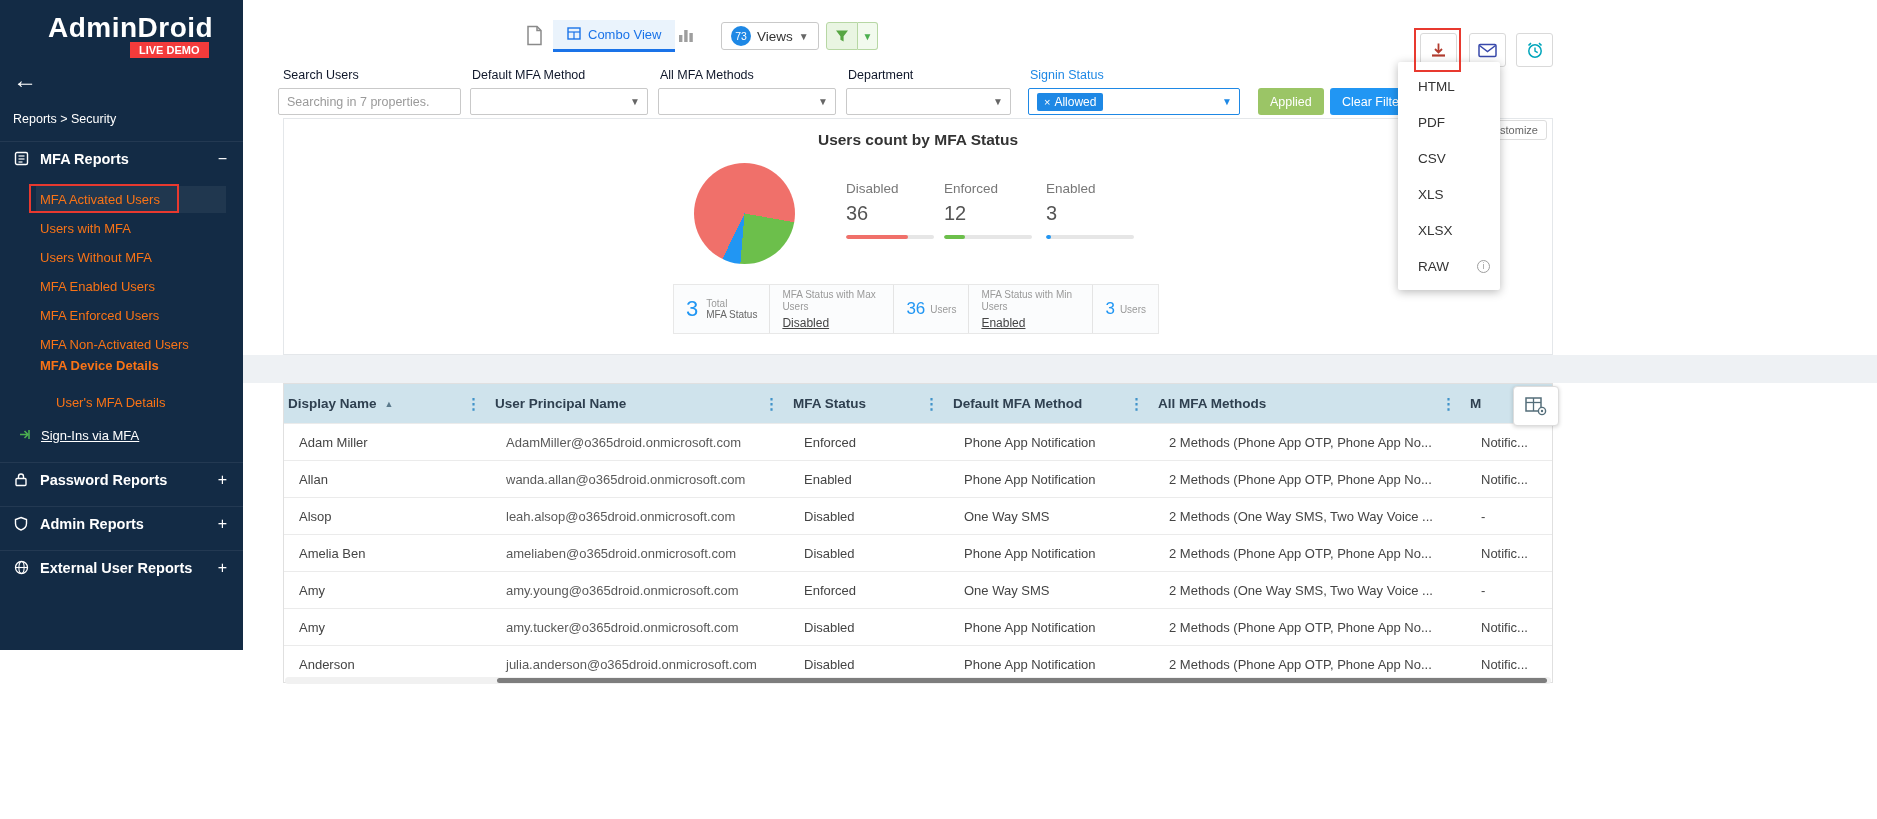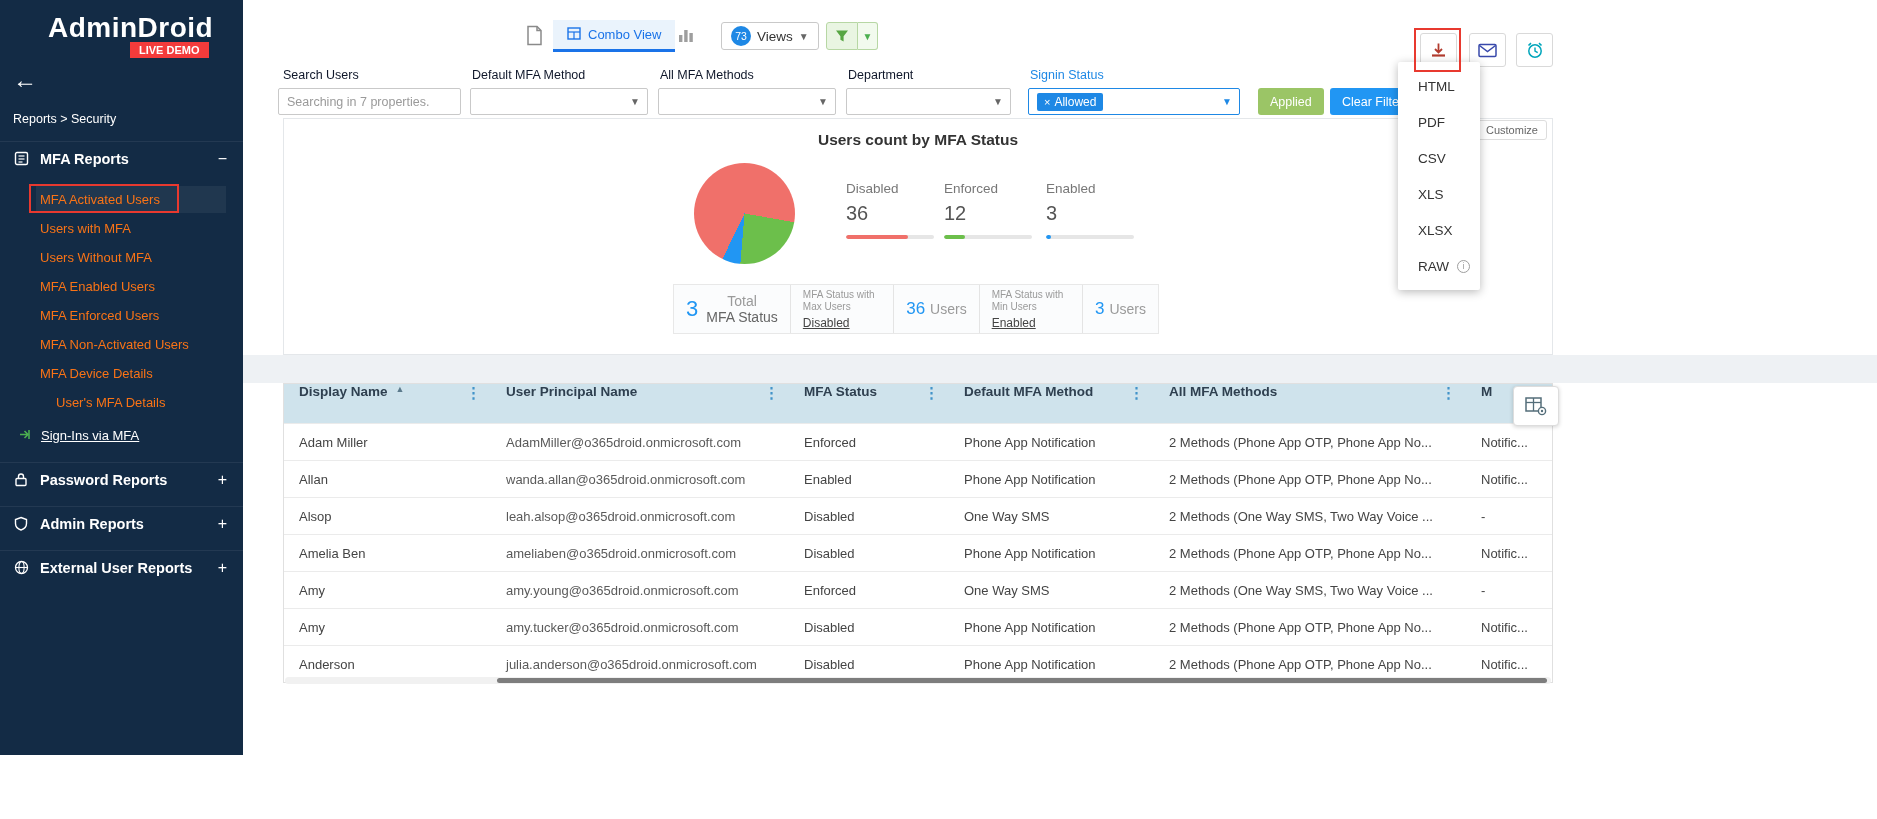--- a/index.html
+++ b/index.html
@@ -1,20 +1,20 @@
 <!DOCTYPE html>
 <html><head>
 <meta charset="utf-8">
 <style>
   * { box-sizing: border-box; margin: 0; padding: 0; }
   body { font-family: "Liberation Sans", sans-serif; background:#fff; }
   .root { position:relative; width:1877px; height:819px; background:#fff; overflow:hidden; }
 
   
-  .sidebar { position:absolute; left:0; top:0; width:243px; height:755px; background:#132b45; color:#fff; z-index:10; }
+  .sidebar { position:absolute; left:0; top:0; width:243px; height:650px; background:#132b45; color:#fff; z-index:10; }
   .logo { position:absolute; left:48px; top:12px; font-size:28px; font-weight:bold; letter-spacing:.5px; color:#fff; }
   .live-badge { position:absolute; left:130px; top:42px; background:#f43b3b; color:#fff; font-size:11px; font-weight:bold; padding:2px 9px; }
   .back-arrow { position:absolute; left:13px; top:66px; font-size:24px; color:#fff; cursor:pointer; }
   .crumb { position:absolute; left:13px; top:112px; font-size:12.5px; color:#fff; }
   .sec-head { position:absolute; left:0; width:243px; height:34px; display:flex; align-items:center; font-size:14.5px; font-weight:bold; cursor:pointer; border-top:1px solid rgba(255,255,255,.07); }
   .sec-head .sicon { width:16px; margin:0 10px 0 14px; display:flex; }
   .sec-head .toggle { position:absolute; right:16px; font-size:16px; font-weight:normal; }
   .nav-item { position:absolute; left:40px; width:190px; height:27px; display:flex; align-items:center; font-size:13px; color:#f97316; cursor:pointer; white-space:nowrap; }
   .nav-item.active { background:rgba(255,255,255,.06); padding-left:4px; left:36px; }
   .signins { position:absolute; left:18px; width:210px; height:27px; display:flex; align-items:center; font-size:13px; cursor:pointer; }
@@ -59,42 +59,42 @@
   .legend-value { font-size:20px; color:#555; margin-top:6px; }
   .legend-track { margin-top:10px; width:88px; height:4px; background:#e6e6e6; border-radius:2px; overflow:hidden; }
   .legend-fill { height:4px; border-radius:2px; }
   .summary { position:absolute; left:389px; top:165px; width:486px; height:50px; background:#fbfcfd; border:1px solid #e8e8e8; display:flex; align-items:center; }
   .sum-cell { height:100%; display:flex; align-items:center; padding:0 12px; border-right:1px solid #e4e4e4; }
   .sum-cell:last-child { border-right:none; }
   .big-num { font-size:22px; color:#2196f3; margin-right:8px; }
   .mid-num { font-size:17px; color:#2196f3; margin-right:5px; }
   .stack { display:flex; flex-direction:column; justify-content:center; }
   .cap { font-size:10px; color:#9a9a9a; line-height:1.25; }
-  .cap2 { font-size:14px; color:#9a9a9a;text-align:center; }
+  .cap2 { font-size:10px; color:#9a9a9a; }
   .sum-link { font-size:12px; color:#444; text-decoration:underline; cursor:pointer; margin-top:2px; }
 
   
   .gap-strip { position:absolute; left:0; top:355px; width:1634px; height:28px; background:#eef1f4; }
 
   
   .table-card { position:absolute; left:40px; top:383px; width:1270px; background:#fff; border:1px solid #e0e0e0; overflow:hidden; }
   .t-grid { display:grid; grid-template-columns:207px 298px 160px 205px 312px 1fr; }
   .t-head { background:#cfe3ec; }
-  .th { position:relative; height:39px; display:flex; padding-left:15px; font-size:13.5px; font-weight:bold; color:#2f4050; cursor:pointer; white-space:nowrap; overflow:hidden; }
+  .th { position:relative; height:39px; display:flex; align-items:center; padding-left:4px; font-size:13.5px; font-weight:bold; color:#2f4050; cursor:pointer; white-space:nowrap; overflow:hidden; }
   .kebab { position:absolute; right:10px; color:#4193c9; font-size:15px; font-weight:bold; cursor:pointer; }
   .sort-asc { margin-left:8px; font-size:9px; color:#5b7a8c; }
   .tr { display:grid; grid-template-columns:207px 298px 160px 205px 312px 1fr; border-top:1px solid #ebebeb; background:#fff; }
   .td { height:36px; display:flex; align-items:center; padding-left:15px; font-size:13px; color:#444; white-space:nowrap; overflow:hidden; }
   .td.upn { color:#5a5a5a; }
   .col-settings { position:absolute; left:1270px; top:386px; width:46px; height:40px; background:#fff; border:1px solid #ddd; border-radius:4px; box-shadow:0 1px 4px rgba(0,0,0,.18); display:flex; align-items:center; justify-content:center; cursor:pointer; z-index:6; }
   .hscroll { position:absolute; left:42px; top:677px; width:1266px; height:7px; background:#f1f1f1; border-radius:4px; }
   .hscroll .thumb { position:absolute; left:212px; top:1px; width:1050px; height:5px; background:#7d7d7d; border-radius:3px; cursor:pointer; }
 
   
-  .export-menu { position:absolute; left:1155px; top:62px; width:82px; background:#fff; box-shadow:0 2px 10px rgba(0,0,0,.28); border-radius:2px; z-index:60; padding:6px 0; }
+  .export-menu { position:absolute; left:1155px; top:62px; width:102px; background:#fff; box-shadow:0 2px 10px rgba(0,0,0,.28); border-radius:2px; z-index:60; padding:6px 0; }
   .export-item { height:36px; display:flex; align-items:center; padding-left:20px; font-size:13.5px; color:#333; cursor:pointer; position:relative; }
   .info-dot { position:absolute; right:10px; width:13px; height:13px; border:1px solid #9e9e9e; border-radius:50%; color:#9e9e9e; font-size:9px; display:flex; align-items:center; justify-content:center; }
 
   
   .annot { position:absolute; border:2px solid #e8392f; pointer-events:none; z-index:70; }
 </style>
 </head>
 <body>
 
 <div class="root">
@@ -129,21 +129,21 @@
       </div>
     <div class="nav-item" style="top:273px;">
         <span>MFA Enabled Users</span>
       </div>
     <div class="nav-item" style="top:302px;">
         <span>MFA Enforced Users</span>
       </div>
     <div class="nav-item" style="top:331px;">
         <span>MFA Non-Activated Users</span>
       </div>
-    <div class="nav-item" style="top:360px;">
+    <div class="nav-item" style="top:352px;font-weight:bold;">
         <span>MFA Device Details</span>
       </div>
     <div class="nav-item" style="top:389px;margin-left:16px;">
         <span>User's MFA Details</span>
       </div>
 
     <div class="signins" style="top:422px;">
       <span>
         <svg width="15" height="15" viewBox="0 0 15 15">
             <path d="M2 7.5 H9 M6.5 4 L10 7.5 L6.5 11" fill="none" stroke="#4caf50" stroke-width="1.6"></path>

